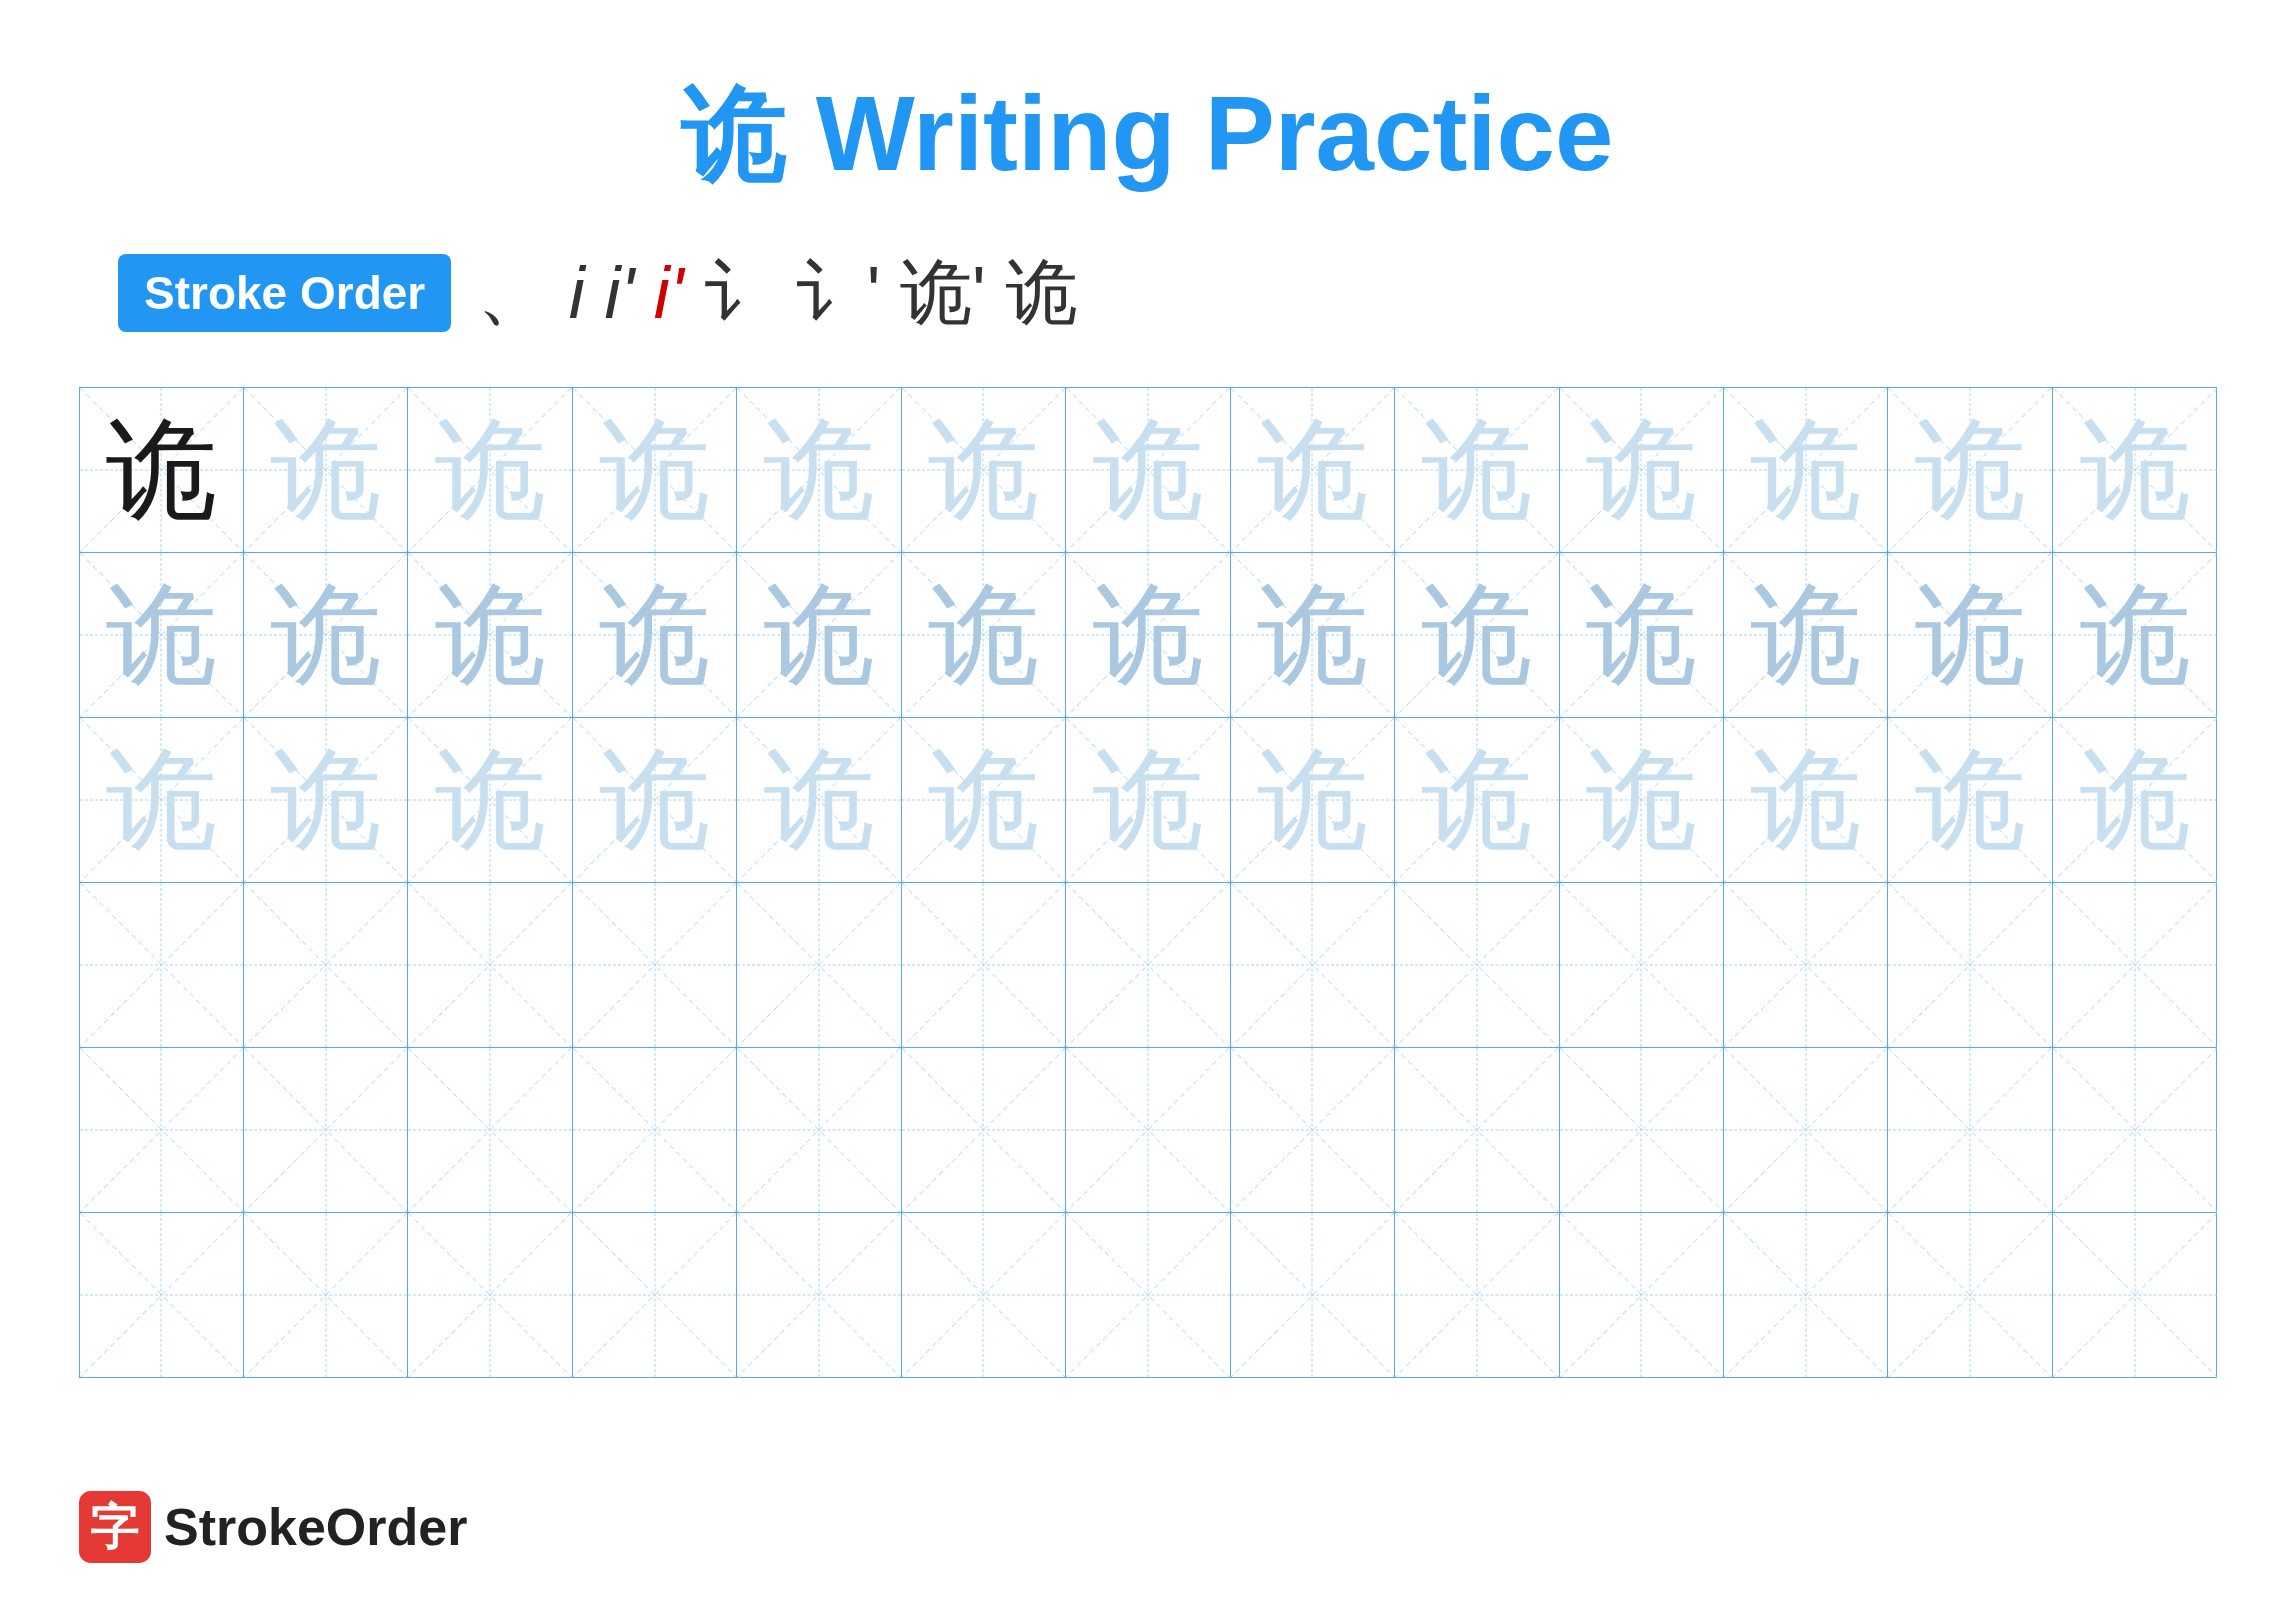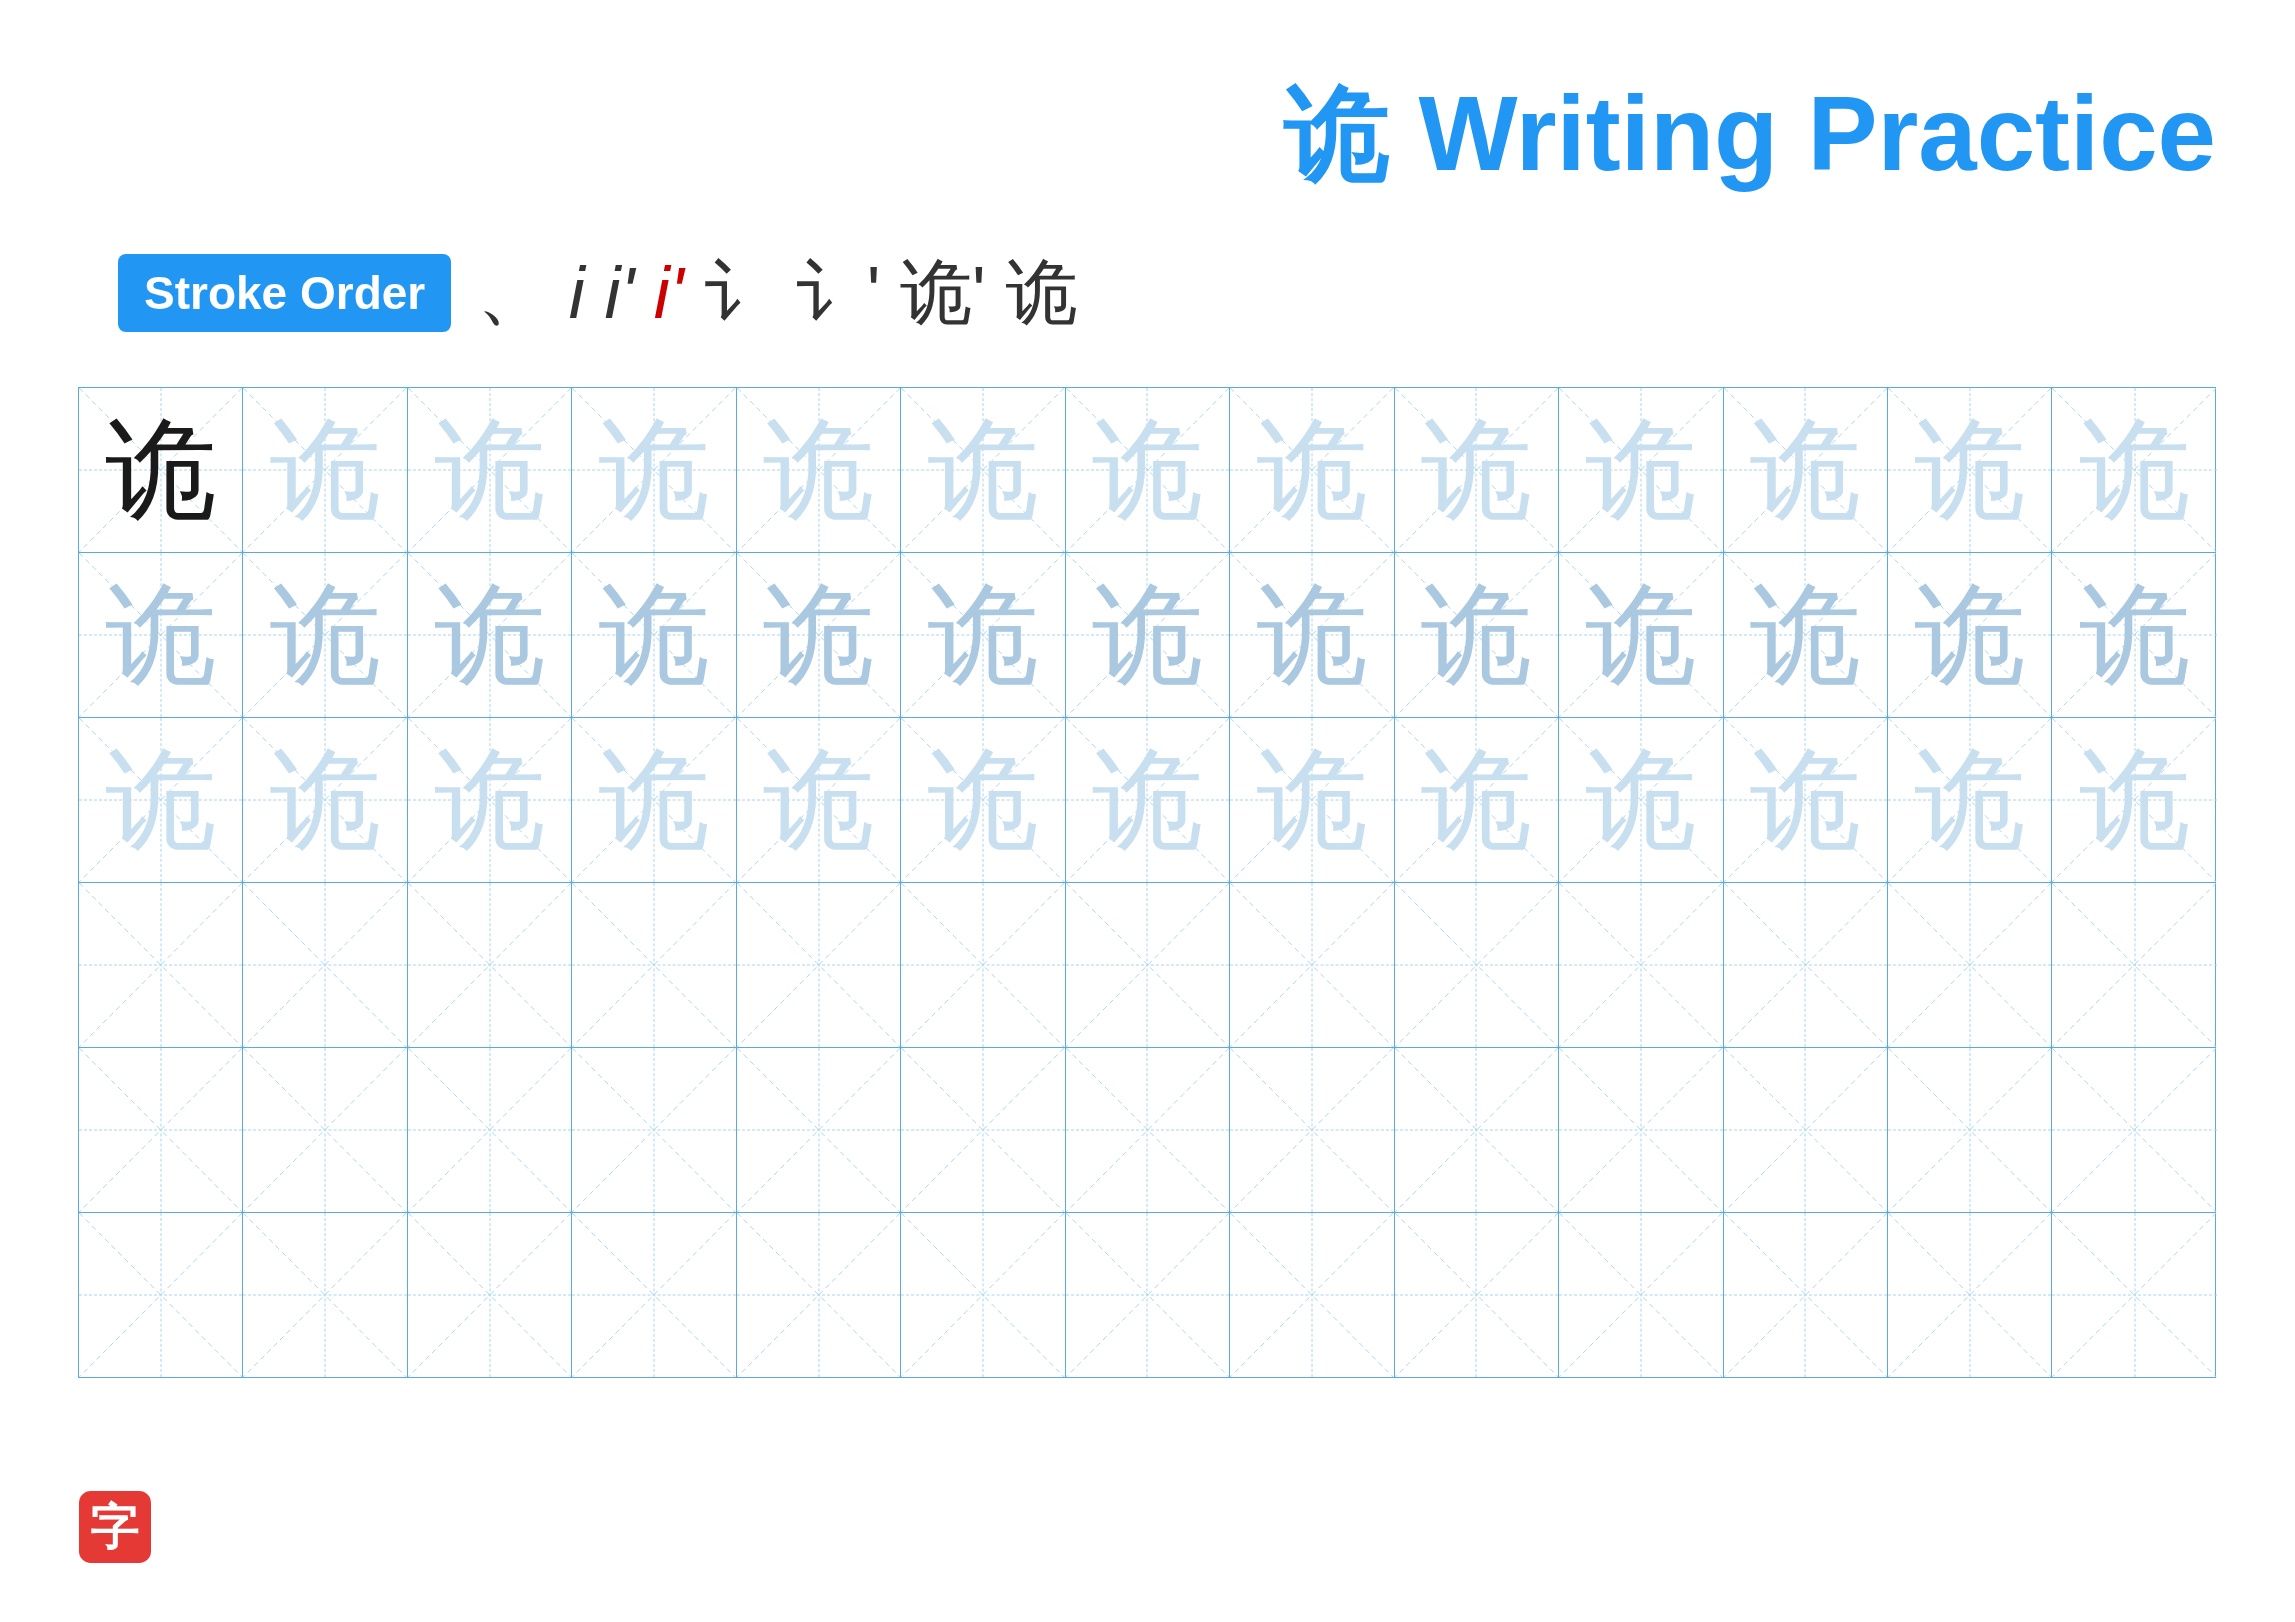--- a/index.html
+++ b/index.html
@@ -12,21 +12,21 @@
       position: relative;
       overflow: hidden;
     }
 
     .page {
       width: 2295px;
       height: 1522px;
       padding: 52px 79px;
       display: flex;
       flex-direction: column;
-      align-items: flex-end;
+      align-items: center;
     }
 
     .title {
       font-size: 105px;
       color: #2196F3;
       font-weight: bold;
       text-align: center;
       margin-bottom: 39px;
       margin-top: 13px;
     }
@@ -894,17 +894,18 @@
             </svg>
           </div>
         </div>
     </div>
 
   </div>
 
   <div class="footer">
     <div class="footer-logo">
       <div class="footer-logo-icon">字</div>
+      <span class="footer-logo-text">StrokeOrder</span>
     </div>
   </div>
 
 </div>
 
 
 </body></html>

